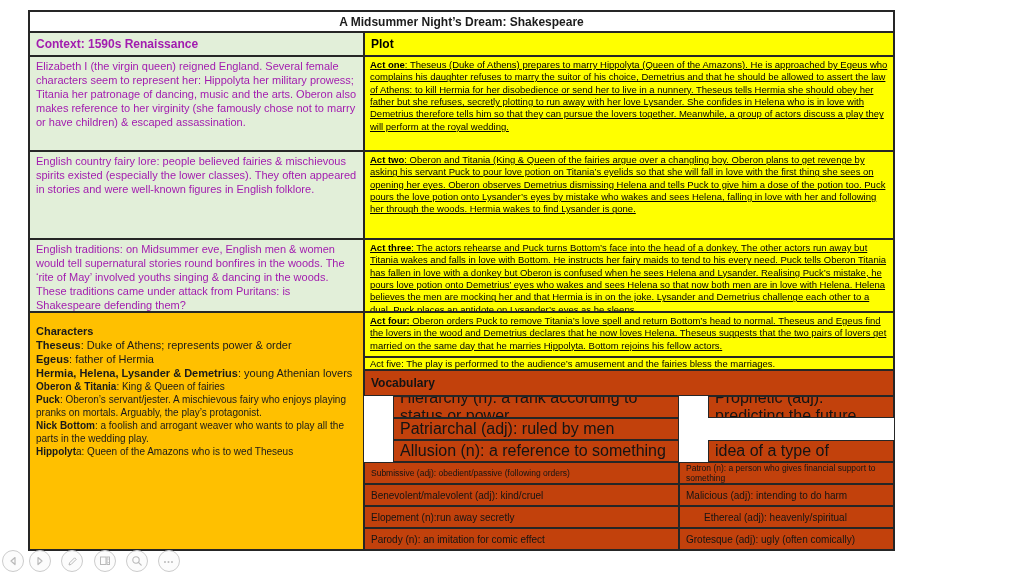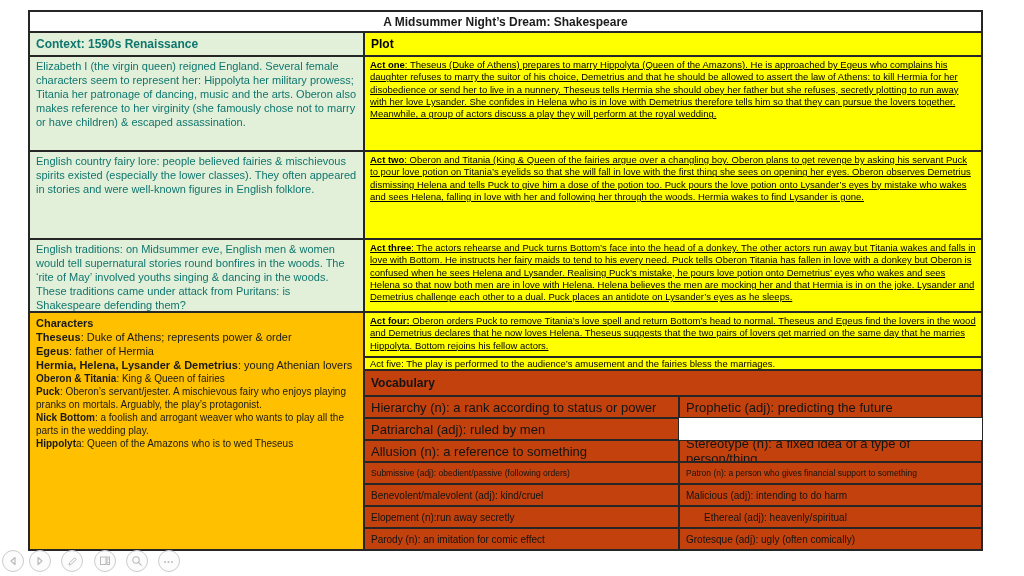--- a/index.html
+++ b/index.html
@@ -3,50 +3,50 @@
 <meta charset="utf-8">
 <style>
   html,body{margin:0;padding:0;}
   body{
     width:1024px;height:576px;position:relative;overflow:hidden;
     background:#ffffff;
     font-family:"Liberation Sans", sans-serif;
     color:#1c1c1c;
   }
   .slide-table{
-    position:absolute;left:28px;top:10px;width:955px;height:541px;
+    position:absolute;left:28px;top:10px;width:867px;height:541px;
     box-sizing:border-box;border:1px solid #262626;
     display:grid;
     grid-template-columns:335px 315px 1fr;
     grid-template-rows:21px 24px 95px 88px 73px 45px 13px 26px repeat(7,1fr);
   }
   .cell{
     box-sizing:border-box;border:1px solid #262626;overflow:hidden;
     padding:2px 6px;
   }
   .title-cell{
     grid-column:1/4;grid-row:1;background:#ffffff;
     display:flex;align-items:center;justify-content:center;
     font-weight:bold;font-size:12px;
   }
   .hdr{font-weight:bold;font-size:12px;display:flex;align-items:center;}
-  .green{background:#e2efd9;color:#0f766e;}
+  .green{background:#e2efd9;color:#a21caf;}
   .yellow{background:#ffff00;color:#000;}
   .orange{background:#ffc000;color:#1a1a1a;}
   .blue{background:#c2410c;color:#141414;}
   .ctx{font-size:11px;line-height:1.28;}
   .act{font-size:9.5px;line-height:1.3;padding:2px 5px;text-decoration:underline;}
   .act b{font-weight:bold;}
   .act-five{padding:0 5px;line-height:12px;display:flex;font-size:9.5px;}
-  .chars{grid-column:1;grid-row:6/16;font-size:11px;line-height:1.28;padding:3px 6px;}
+  .chars{grid-column:1;grid-row:6/16;font-size:11px;line-height:1.28;padding:11px 6px;}
   .chars .char-header{font-weight:bold;}
   .char-line b{font-weight:bold;}
   .char-small{font-size:10px;line-height:1.3;}
   .vocab-cell{display:flex;align-items:center;padding:0 6px;}
-  .v-lg{font-size:13px;}
+  .v-lg{font-size:16px;margin-left:29px;}
   .v-md{font-size:10px;}
   .v-sm{font-size:8.5px;}
   
   .controls{position:absolute;left:2px;top:550px;width:200px;height:26px;}
   .ctrl{
     position:absolute;width:22px;height:22px;border-radius:50%;
     border:1px solid #cccccc;background:#fcfcfc;
     display:flex;align-items:center;justify-content:center;
     color:#b9b9b9;font-size:9px;cursor:pointer;box-sizing:border-box;
   }

